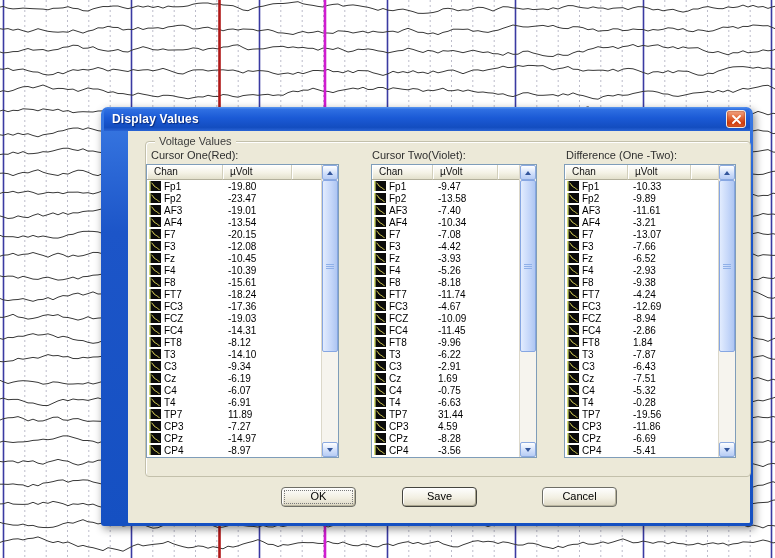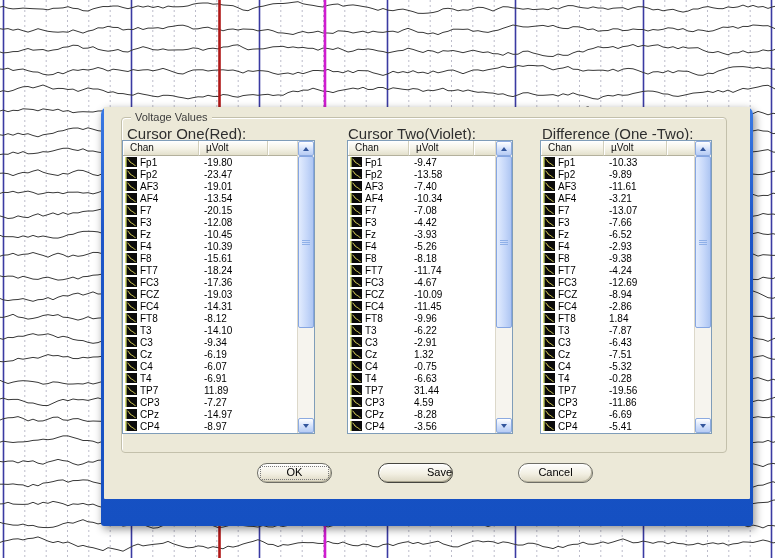--- a/index.html
+++ b/index.html
@@ -14,29 +14,29 @@
           box-shadow:2px 3px 9px rgba(0,0,0,.45);}
   .titlebar{height:24px;position:relative;display:flex;align-items:center;cursor:default;
             background:linear-gradient(180deg,#5a96ee 0%,#2f6fe2 10%,#1b5ad6 45%,#134dc0 85%,#2a64d4 100%);
             border-radius:6px 6px 0 0;}
   .title-text{color:#fff;font-weight:bold;font-size:12px;padding-left:8px;letter-spacing:.2px;
               text-shadow:1px 1px 1px #0a2a7a;}
   .close-btn{position:absolute;right:4px;top:3px;width:20px;height:18px;box-sizing:border-box;
              border:1px solid #f4e9df;border-radius:3px;display:flex;align-items:center;justify-content:center;
              background:linear-gradient(180deg,#f5a988 0%,#e26a3c 40%,#cf3d0e 75%,#e2602e 100%);
              box-shadow:inset 0 0 2px #8c2200;}
-  .client{position:relative;background:#ece9d8;height:392px;border-radius:0 0 1px 1px;}
+  .client{position:relative;background:#ece9d8;height:392px;border-radius:0 0 1px 1px;margin-left:24px;}
 
   
   .groupbox{position:absolute;left:17px;top:10px;width:606px;height:336px;box-sizing:border-box;
             border:1px solid #c3c0ab;border-radius:4px;box-shadow:inset 1px 1px 0 #ffffff;}
   .groupbox-label{position:absolute;left:9px;top:-7px;background:#ece9d8;padding:0 4px;
                   font-size:11px;color:#3c3c3c;}
 
-  .list-label{position:absolute;top:18px;font-size:15px;color:#2e2e2e;white-space:nowrap;}
+  .list-label{position:absolute;top:18px;font-size:11px;color:#2e2e2e;white-space:nowrap;}
 
   
   .listview{position:absolute;top:33px;height:294px;box-sizing:border-box;background:#ffffff;
             border:1px solid #7f9db9;}
   .lv-header{position:absolute;left:0;top:0;right:16px;height:15px;display:flex;}
   .lv-hcell{box-sizing:border-box;height:15px;font-size:10px;color:#111;padding:1px 0 0 7px;
             background:linear-gradient(180deg,#ffffff 0%,#f4f2e6 55%,#e3e0cc 100%);
             border-right:1px solid #d2cfbc;border-bottom:1px solid #b3b09c;
             box-shadow:inset 1px 1px 0 #ffffff;cursor:default;}
   .lv-hcell.fill{flex:1;padding:0;}
@@ -59,24 +59,24 @@
   .sb-thumb{position:absolute;left:0;top:15px;width:16px;height:172px;box-sizing:border-box;
             border:1px solid #86a6e2;border-radius:2px;
             background:linear-gradient(90deg,#e2ecfe 0%,#c4d6f9 60%,#aec6f2 100%);}
   .grip{position:absolute;left:3px;top:50%;width:8px;height:1px;background:#8fb0e8;
         box-shadow:0 2px 0 #8fb0e8,0 -2px 0 #8fb0e8;}
 
   
   .btn{position:absolute;top:356px;width:75px;height:20px;box-sizing:border-box;text-align:center;
        font-size:11px;line-height:17px;color:#000;cursor:default;
        background:linear-gradient(180deg,#fefefe 0%,#f2efe2 55%,#dcd7c2 100%);
-       border:1px solid #6e6e66;border-radius:10px;
+       border:1px solid #6e6e66;border-radius:4px;
        box-shadow:inset 1px 1px 0 #ffffff, inset -1px -1px 0 #b9b5a0;}
   .btn .focus-rect{position:absolute;left:2px;right:2px;top:2px;bottom:2px;border:1px dotted #7a7a7a;}
-  #btn-save{border:1px solid #45453f;box-shadow:inset 1px 1px 0 #ffffff, inset -1px -1px 0 #a8a48e;text-align:right;}
+  #btn-save{border:1px solid #45453f;box-shadow:inset 1px 1px 0 #ffffff, inset -1px -1px 0 #a8a48e;}
 </style>
 </head>
 <body>
 
 <svg id="eeg" width="775" height="558">
     <line x1="24.8" y1="0" x2="24.8" y2="558" stroke="#bcbcca" stroke-width="1" stroke-dasharray="2 3"></line>
     <line x1="46.2" y1="0" x2="46.2" y2="558" stroke="#bcbcca" stroke-width="1" stroke-dasharray="2 3"></line>
     <line x1="67.5" y1="0" x2="67.5" y2="558" stroke="#bcbcca" stroke-width="1" stroke-dasharray="2 3"></line>
     <line x1="88.8" y1="0" x2="88.8" y2="558" stroke="#bcbcca" stroke-width="1" stroke-dasharray="2 3"></line>
     <line x1="110.2" y1="0" x2="110.2" y2="558" stroke="#bcbcca" stroke-width="1" stroke-dasharray="2 3"></line>
@@ -137,20 +137,28 @@
     <polyline points="-2,461.2 3,461.9 8,461.1 13,461.0 18,462.9 23,460.8 28,461.6 33,460.8 38,463.2 43,464.2 48,462.0 53,460.8 58,459.4 63,460.6 68,461.2 73,463.6 78,465.1 83,463.9 88,461.8 93,462.2 98,460.3 103,460.0 108,458.9 113,458.5 118,458.9 123,461.6 128,463.4 133,463.5 138,464.8 143,464.8 148,465.3 153,462.7 158,464.4 163,462.0 168,463.7 173,463.3 178,463.3 183,462.5 188,462.3 193,463.7 198,462.1 203,460.2 208,459.8 213,460.4 218,460.1 223,461.0 228,461.0 233,462.7 238,460.5 243,458.6 248,460.0 253,460.0 258,459.4 263,459.9 268,461.3 273,461.4 278,461.7 283,462.8 288,463.1 293,462.8 298,464.2 303,462.2 308,464.2 313,465.7 318,463.7 323,463.8 328,465.3 333,463.7 338,462.8 343,461.4 348,462.3 353,464.1 358,462.7 363,463.7 368,463.6 373,464.3 378,465.8 383,463.5 388,463.6 393,461.9 398,461.5 403,460.1 408,461.2 413,459.6 418,458.5 423,457.8 428,459.3 433,460.1 438,459.3 443,457.6 448,460.2 453,458.3 458,458.3 463,460.7 468,459.3 473,461.5 478,460.6 483,462.5 488,460.4 493,462.0 498,462.5 503,463.8 508,465.8 513,467.3 518,468.2 523,466.0 528,465.2 533,462.9 538,462.6 543,460.8 548,460.8 553,462.7 558,463.5 563,462.6 568,463.5 573,461.6 578,463.6 583,464.1 588,461.9 593,462.7 598,460.7 603,463.0 608,464.9 613,463.1 618,462.9 623,460.6 628,460.6 633,458.9 638,458.9 643,458.4 648,457.4 653,457.6 658,456.7 663,457.8 668,457.6 673,459.3 678,459.8 683,461.1 688,461.2 693,461.3 698,463.5 703,462.1 708,463.7 713,462.4 718,462.8 723,464.1 728,465.3 733,464.6 738,465.1 743,466.6 748,464.8 753,463.8 758,465.1 763,466.6 768,464.2 773,463.4 778,464.3" fill="none" stroke="#383838" stroke-width="1" stroke-linejoin="round"></polyline>
     <polyline points="-2,484.2 3,484.2 8,484.4 13,483.9 18,484.7 23,484.9 28,486.8 33,484.4 38,485.8 43,483.1 48,482.6 53,481.6 58,480.3 63,479.9 68,482.2 73,480.6 78,480.5 83,479.9 88,480.1 93,482.0 98,483.1 103,484.3 108,486.0 113,483.6 118,484.6 123,482.6 128,481.7 133,482.2 138,483.9 143,484.2 148,485.8 153,483.5 158,484.8 163,484.0 168,485.9 173,485.7 178,485.8 183,487.3 188,484.5 193,483.1 198,481.1 203,482.4 208,483.2 213,483.8 218,481.5 223,483.6 228,481.9 233,482.4 238,483.6 243,483.3 248,483.1 253,484.9 258,482.8 263,480.7 268,480.2 273,480.7 278,479.2 283,479.6 288,479.3 293,479.9 298,479.3 303,480.7 308,481.4 313,479.7 318,481.3 323,482.6 328,481.2 333,483.1 338,483.5 343,484.6 348,483.3 353,485.3 358,485.3 363,486.4 368,485.7 373,484.9 378,485.7 383,487.5 388,487.1 393,484.4 398,482.1 403,482.8 408,483.1 413,482.6 418,482.4 423,481.5 428,483.4 433,482.0 438,483.4 443,483.7 448,483.5 453,482.8 458,481.7 463,481.8 468,483.6 473,482.9 478,483.1 483,484.3 488,482.3 493,482.9 498,484.0 503,484.9 508,486.6 513,486.0 518,483.7 523,483.8 528,485.0 533,485.1 538,486.1 543,484.1 548,485.1 553,486.7 558,484.3 563,484.1 568,484.0 573,485.1 578,486.9 583,486.2 588,486.1 593,483.5 598,482.3 603,482.5 608,480.4 613,480.7 618,479.3 623,479.0 628,478.5 633,477.4 638,480.3 643,482.0 648,480.6 653,478.8 658,480.1 663,480.5 668,480.6 673,481.5 678,481.9 683,480.9 688,482.2 693,484.1 698,482.6 703,482.0 708,482.3 713,481.0 718,481.7 723,483.6 728,484.5 733,485.0 738,485.5 743,485.8 748,486.8 753,487.1 758,485.4 763,485.1 768,483.2 773,481.7 778,483.7" fill="none" stroke="#383838" stroke-width="1" stroke-linejoin="round"></polyline>
     <polyline points="-2,504.0 3,503.8 8,502.3 13,504.1 18,504.3 23,504.4 28,504.2 33,502.3 38,504.4 43,502.3 48,503.3 53,501.4 58,502.4 63,503.7 68,505.7 73,503.9 78,504.3 83,503.4 88,504.9 93,504.1 98,506.2 103,507.5 108,507.2 113,507.0 118,504.7 123,503.5 128,503.0 133,504.4 138,505.2 143,503.5 148,505.3 153,503.7 158,502.1 163,501.2 168,499.9 173,500.4 178,501.1 183,500.8 188,499.9 193,499.8 198,500.5 203,501.3 208,501.5 213,501.2 218,502.4 223,500.4 228,501.0 233,499.3 238,499.0 243,497.8 248,498.2 253,497.9 258,496.7 263,497.5 268,498.5 273,500.0 278,502.2 283,502.4 288,501.5 293,503.5 298,501.8 303,501.1 308,499.5 313,498.5 318,497.1 323,497.6 328,500.0 333,499.9 338,500.0 343,499.1 348,500.5 353,499.8 358,499.4 363,499.9 368,499.3 373,499.5 378,497.9 383,496.4 388,496.7 393,496.1 398,497.3 403,499.8 408,502.4 413,502.6 418,503.2 423,502.4 428,504.0 433,505.0 438,506.7 443,507.6 448,508.2 453,507.9 458,508.5 463,508.3 468,507.9 473,505.5 478,503.8 483,505.1 488,504.9 493,506.4 498,507.5 503,507.6 508,508.5 513,508.0 518,508.1 523,505.6 528,506.3 533,508.1 538,509.5 543,507.6 548,508.0 553,505.9 558,507.7 563,507.9 568,506.0 573,504.1 578,504.8 583,502.5 588,500.5 593,501.0 598,502.6 603,502.4 608,501.7 613,503.5 618,503.6 623,505.0 628,503.7 633,504.1 638,504.0 643,502.8 648,501.7 653,503.8 658,504.9 663,504.2 668,502.7 673,501.9 678,502.9 683,501.3 688,500.8 693,499.6 698,499.3 703,500.9 708,502.3 713,502.5 718,502.9 723,503.4 728,505.5 733,503.2 738,504.8 743,503.6 748,504.8 753,503.6 758,502.8 763,502.5 768,502.2 773,500.2 778,499.7" fill="none" stroke="#383838" stroke-width="1" stroke-linejoin="round"></polyline>
     <polyline points="-2,521.8 3,523.3 8,524.2 13,525.1 18,525.2 23,524.1 28,525.7 33,525.4 38,527.0 43,527.5 48,527.6 53,527.2 58,525.8 63,523.7 68,522.5 73,523.2 78,521.3 83,519.7 88,521.8 93,522.3 98,523.9 103,523.0 108,522.5 113,522.5 118,524.2 123,526.1 128,525.3 133,524.8 138,524.0 143,524.6 148,526.5 153,528.2 158,527.7 163,525.5 168,525.0 173,523.4 178,522.6 183,521.6 188,521.3 193,520.6 198,521.4 203,523.2 208,524.1 213,525.7 218,527.6 223,527.1 228,525.8 233,523.8 238,524.6 243,525.5 248,526.2 253,526.4 258,527.1 263,525.5 268,526.9 273,527.0 278,525.2 283,526.5 288,525.4 293,524.6 298,523.9 303,525.2 308,523.5 313,524.4 318,524.4 323,524.9 328,527.0 333,525.5 338,524.1 343,522.0 348,523.2 353,523.4 358,524.2 363,522.5 368,521.1 373,521.3 378,522.0 383,522.3 388,520.3 393,520.4 398,519.4 403,518.7 408,519.6 413,521.8 418,521.1 423,521.3 428,519.7 433,520.8 438,521.0 443,523.5 448,521.7 453,523.5 458,525.5 463,523.2 468,523.3 473,525.1 478,523.8 483,524.8 488,526.5 493,524.9 498,522.7 503,523.8 508,522.7 513,523.0 518,522.0 523,521.1 528,521.9 533,523.8 538,525.5 543,524.0 548,524.9 553,524.4 558,523.8 563,522.0 568,520.6 573,519.6 578,520.0 583,519.0 588,521.4 593,520.5 598,521.0 603,523.1 608,524.7 613,523.9 618,524.3 623,522.2 628,523.3 633,521.8 638,521.7 643,519.8 648,518.5 653,520.5 658,518.8 663,517.8 668,519.5 673,520.1 678,520.5 683,522.1 688,522.5 693,521.3 698,520.4 703,522.1 708,520.6 713,523.3 718,521.7 723,522.7 728,523.1 733,524.9 738,525.5 743,524.9 748,526.8 753,525.1 758,526.2 763,527.9 768,525.5 773,525.6 778,526.5" fill="none" stroke="#383838" stroke-width="1" stroke-linejoin="round"></polyline>
     <polyline points="-2,543.2 3,541.3 8,540.4 13,539.1 18,538.8 23,539.9 28,538.6 33,538.2 38,536.9 43,538.9 48,541.1 53,542.6 58,541.4 63,543.0 68,542.0 73,544.2 78,546.5 83,545.4 88,546.9 93,547.7 98,549.1 103,550.6 108,547.7 113,548.7 118,549.8 123,551.2 128,548.5 133,545.9 138,544.1 143,545.9 148,545.1 153,544.4 158,543.9 163,543.3 168,541.4 173,543.7 178,545.3 183,546.7 188,547.8 193,547.4 198,545.9 203,546.4 208,548.2 213,546.7 218,547.7 223,548.8 228,546.2 233,547.1 238,545.9 243,544.0 248,542.6 253,541.4 258,539.7 263,541.7 268,544.3 273,544.5 278,546.6 283,544.6 288,545.1 293,544.0 298,542.9 303,542.5 308,542.7 313,542.6 318,543.4 323,543.5 328,541.4 333,543.2 338,543.7 343,542.0 348,544.1 353,545.5 358,545.8 363,544.1 368,544.6 373,546.5 378,546.9 383,544.6 388,543.9 393,545.6 398,543.7 403,542.5 408,541.7 413,543.6 418,542.4 423,544.3 428,543.4 433,542.3 438,541.2 443,543.9 448,545.4 453,546.8 458,546.9 463,544.8 468,543.1 473,541.3 478,540.7 483,541.9 488,541.3 493,541.8 498,543.5 503,541.9 508,542.5 513,543.9 518,545.1 523,545.0 528,543.2 533,543.3 538,544.5 543,546.6 548,547.4 553,548.6 558,546.4 563,547.5 568,545.4 573,544.4 578,544.2 583,542.2 588,544.1 593,544.3 598,543.3 603,541.9 608,543.4 613,542.0 618,540.4 623,538.9 628,540.8 633,542.8 638,542.5 643,541.1 648,542.0 653,543.3 658,541.8 663,541.8 668,543.8 673,542.1 678,543.5 683,543.8 688,545.0 693,544.6 698,543.2 703,544.8 708,543.6 713,542.8 718,544.0 723,543.1 728,545.2 733,543.9 738,543.4 743,541.9 748,542.1 753,542.5 758,541.3 763,540.0 768,541.1 773,542.9 778,541.9" fill="none" stroke="#383838" stroke-width="1" stroke-linejoin="round"></polyline>
     <line x1="219.5" y1="0" x2="219.5" y2="558" stroke="#b01818" stroke-width="2.6"></line>
     <line x1="325" y1="0" x2="325" y2="558" stroke="#cf1ccf" stroke-width="2.6"></line>
   </svg>
 
 <div class="dialog">
+  <div class="titlebar">
+    <span class="title-text">Display Values</span>
+    <div class="close-btn">
+      <svg width="9" height="9" viewBox="0 0 9 9">
+        <path d="M1,1 L8,8 M8,1 L1,8" stroke="#ffffff" stroke-width="1.8" stroke-linecap="round"></path>
+      </svg>
+    </div>
+  </div>
   <div class="client">
     <div class="groupbox">
       <span class="groupbox-label">Voltage Values</span>
     </div>
 
     <span class="list-label" style="left:23px">Cursor One(Red):</span>
     <span class="list-label" style="left:244px">Cursor Two(Violet):</span>
     <span class="list-label" style="left:438px">Difference (One -Two):</span>
 
     <div class="listview" style="left:18px;width:193px;--valx:81px">
@@ -532,21 +540,21 @@
             <span class="chan">C3</span>
             <span class="val">-2.91</span>
           </div>
           <div class="row">
             <svg class="icon" width="12" height="10" viewBox="0 0 12 10">
               <rect width="12" height="10" fill="#0b0b0b"></rect>
               <rect width="1.6" height="10" fill="#d6de7a"></rect>
               <path d="M2.5,2 C4.5,2.5 4,5 6.5,6 C8.5,6.8 9,8.2 10.5,8.6" stroke="#e6dc5a" stroke-width="1" fill="none"></path>
             </svg>
             <span class="chan">Cz</span>
-            <span class="val">1.32</span>
+            <span class="val">1.69</span>
           </div>
           <div class="row">
             <svg class="icon" width="12" height="10" viewBox="0 0 12 10">
               <rect width="12" height="10" fill="#0b0b0b"></rect>
               <rect width="1.6" height="10" fill="#d6de7a"></rect>
               <path d="M2.5,2 C4.5,2.5 4,5 6.5,6 C8.5,6.8 9,8.2 10.5,8.6" stroke="#e6dc5a" stroke-width="1" fill="none"></path>
             </svg>
             <span class="chan">C4</span>
             <span class="val">-0.75</span>
           </div>

